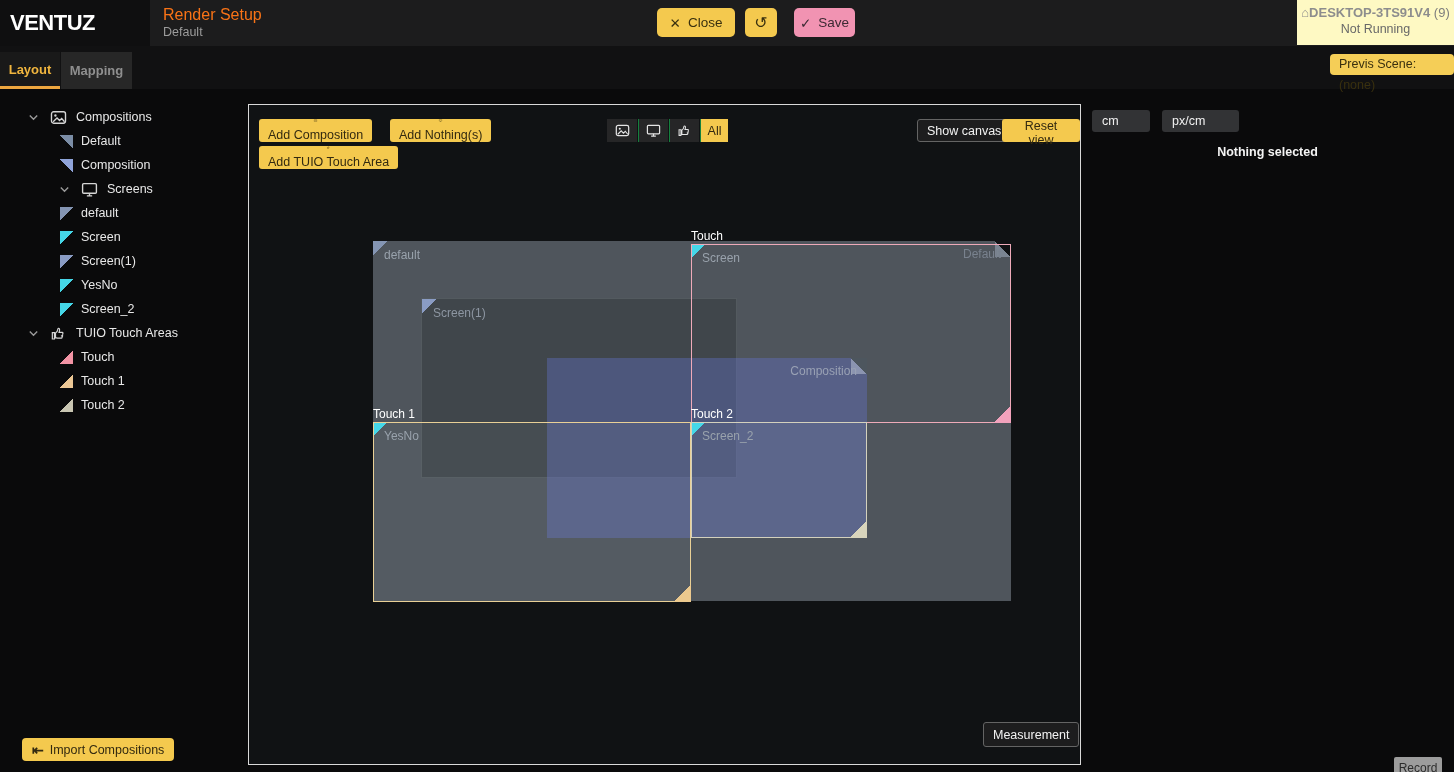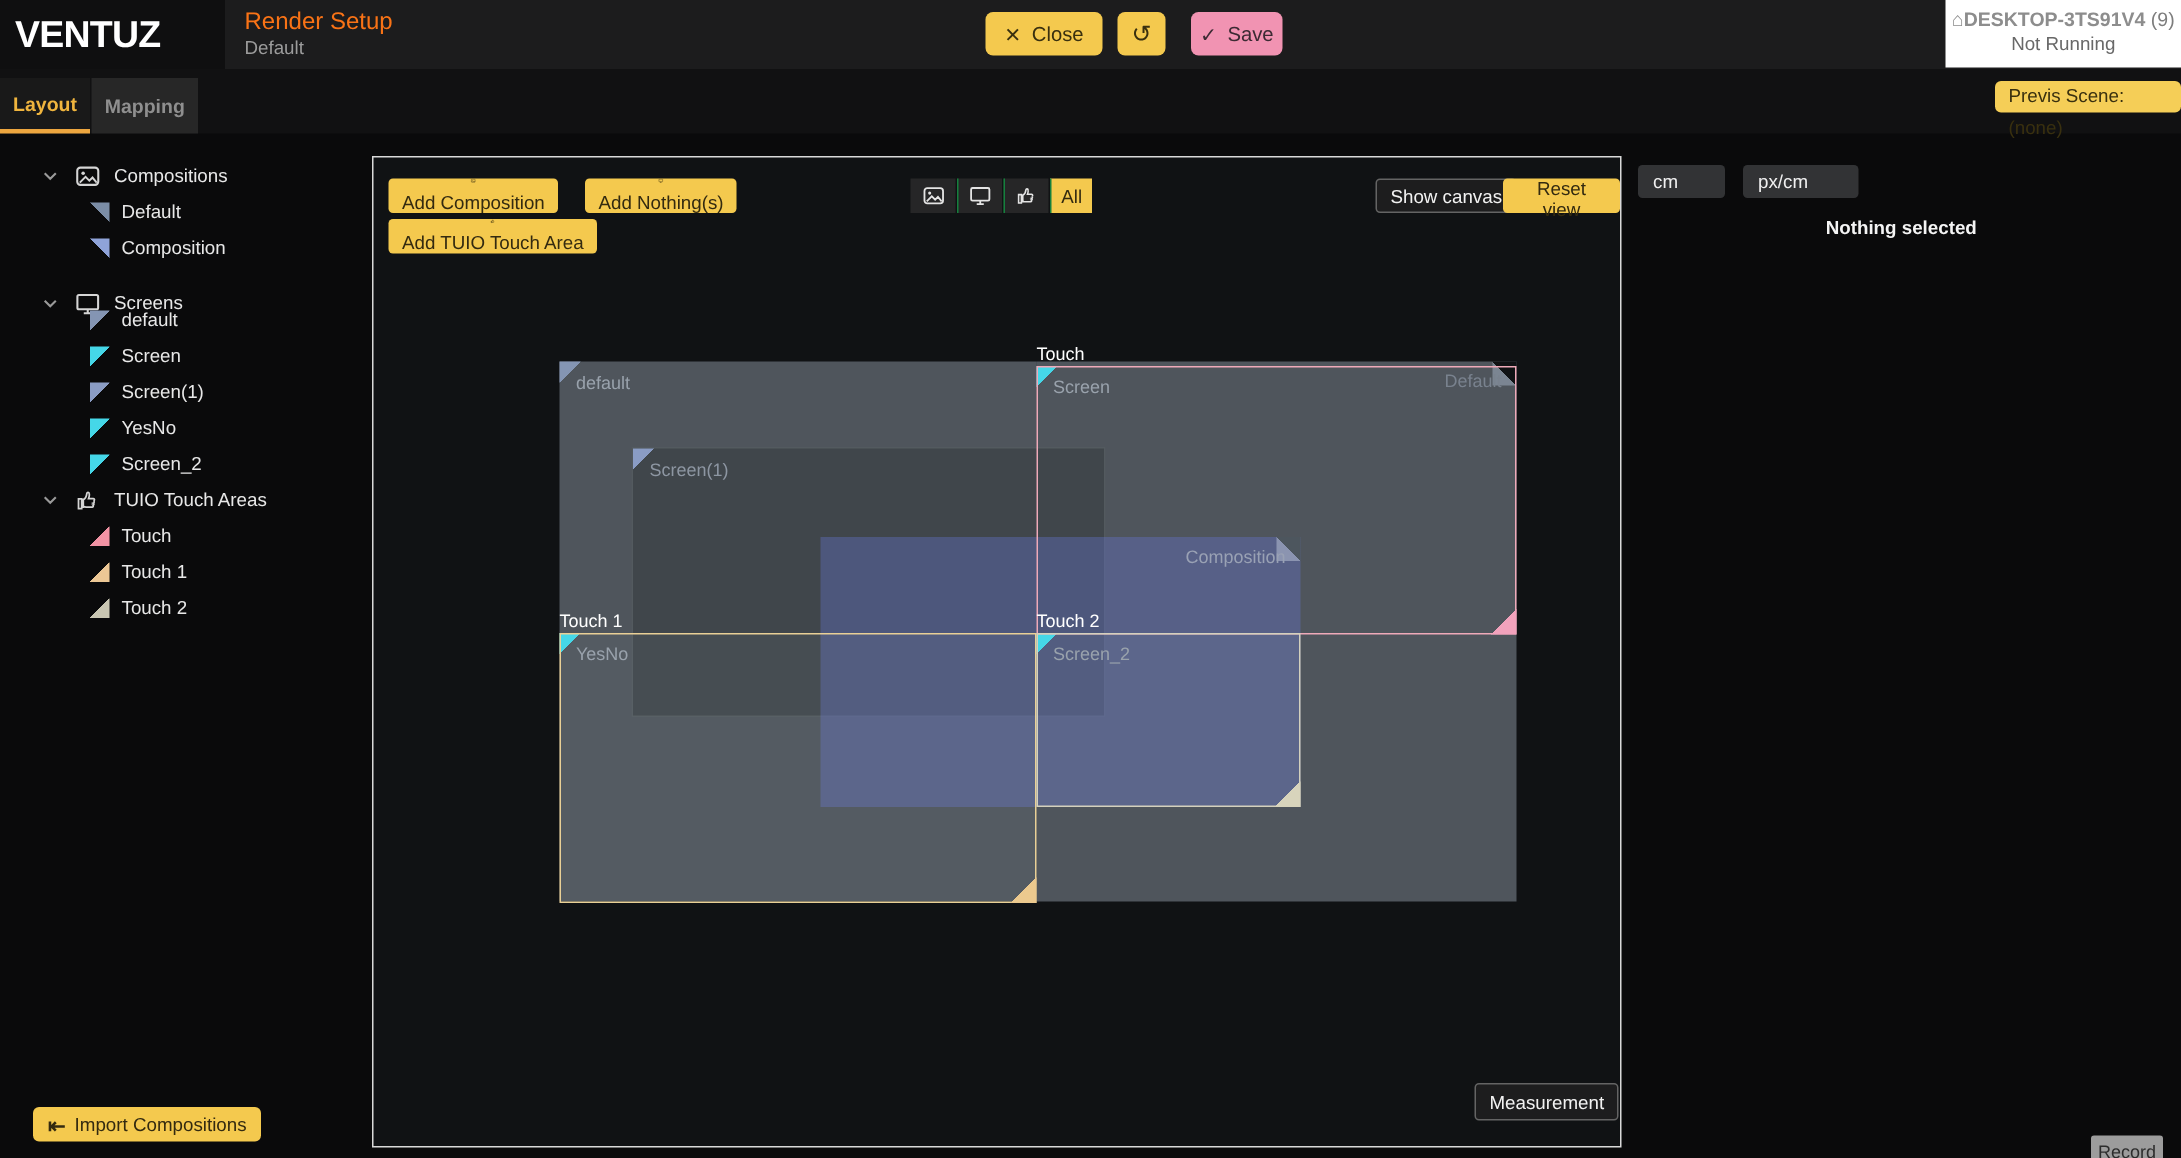--- a/index.html
+++ b/index.html
@@ -3,29 +3,29 @@
 <meta charset="utf-8">
 <style>
   * { margin:0; padding:0; box-sizing:border-box; }
   html,body { width:1454px; height:772px; overflow:hidden; background:#0a0a0b;
     font-family:"Liberation Sans", sans-serif; color:#e6e6e6; }
 
   
   #header { position:absolute; left:0; top:0; width:1454px; height:46px; background:#1c1c1d; }
   #logo-box { position:absolute; left:0; top:0; width:150px; height:46px; background:#0f0f10;
     display:flex; align-items:center; padding-left:10px; }
-  #logo { font-size:25px; font-weight:800; letter-spacing:-0.5px; color:#ffffff; font-style:normal; }
+  #logo { font-size:22px; font-weight:800; letter-spacing:-0.5px; color:#ffffff; font-style:normal; }
   #hd-title { position:absolute; left:163px; top:6px; font-size:16px; color:#f97316; }
   #hd-sub { position:absolute; left:163px; top:25px; font-size:12.5px; color:#9c9c9c; }
   .hd-btn { position:absolute; top:8px; height:29px; border:none; border-radius:5px;
     display:flex; align-items:center; justify-content:center; gap:7px; font-size:13.5px;
     font-family:inherit; cursor:pointer; }
   .yellow { background:#f4c94e; color:#39300f; }
   .pink { background:#f193b2; color:#3c2a33; }
-  #host-box { position:absolute; left:1297px; top:0; width:157px; height:45px; background:#ffffff;
+  #host-box { position:absolute; left:1297px; top:0; width:157px; height:45px; background:#fef9c3;
     text-align:center; padding-top:5px; }
   #host-line1 { font-size:13px; font-weight:bold; color:#8d8d8d; }
   #host-line1 .cnt { font-weight:normal; color:#7d7d7d; }
   #host-line2 { font-size:12.5px; color:#686868; margin-top:2px; }
 
   
   #tabbar { position:absolute; left:0; top:46px; width:1454px; height:43px; background:#111112; }
   .tab { position:absolute; top:6px; height:37px; display:flex; align-items:center;
     justify-content:center; font-size:13px; font-weight:bold; cursor:pointer; }
   #tab-layout { left:0; width:60px; background:#191919; color:#f0b53e; border-bottom:3px solid #eda63f; }
@@ -145,21 +145,21 @@
   </div>
   <div class="trow" style="top:129px;">
     <span class="tri tri-comp" style="--c:#7b8da6;"></span>
     <span class="clabel">Default</span>
   </div>
   <div class="trow" style="top:153px;">
     <span class="tri tri-comp" style="--c:#8fa3d9;"></span>
     <span class="clabel">Composition</span>
   </div>
 
-  <div class="trow" style="top:190px;">
+  <div class="trow" style="top:177px;margin-left:31px;">
     <svg class="chev" viewBox="0 0 11 11">
         <path d="M1.8 3.5l3.7 3.7 3.7-3.7" stroke="#9a9a9a" stroke-width="1.4" fill="none"></path>
       </svg>
     <svg class="gicon" viewBox="0 0 16 16">
         <rect x="1.5" y="2.5" width="13" height="9" rx="1" fill="none" stroke="currentColor" stroke-width="1.3"></rect>
         <path d="M5.5 14h5M8 11.5V14" stroke="currentColor" stroke-width="1.3" fill="none"></path>
       </svg>
     <span class="glabel">Screens</span>
   </div>
   <div class="trow" style="top:201px;">

